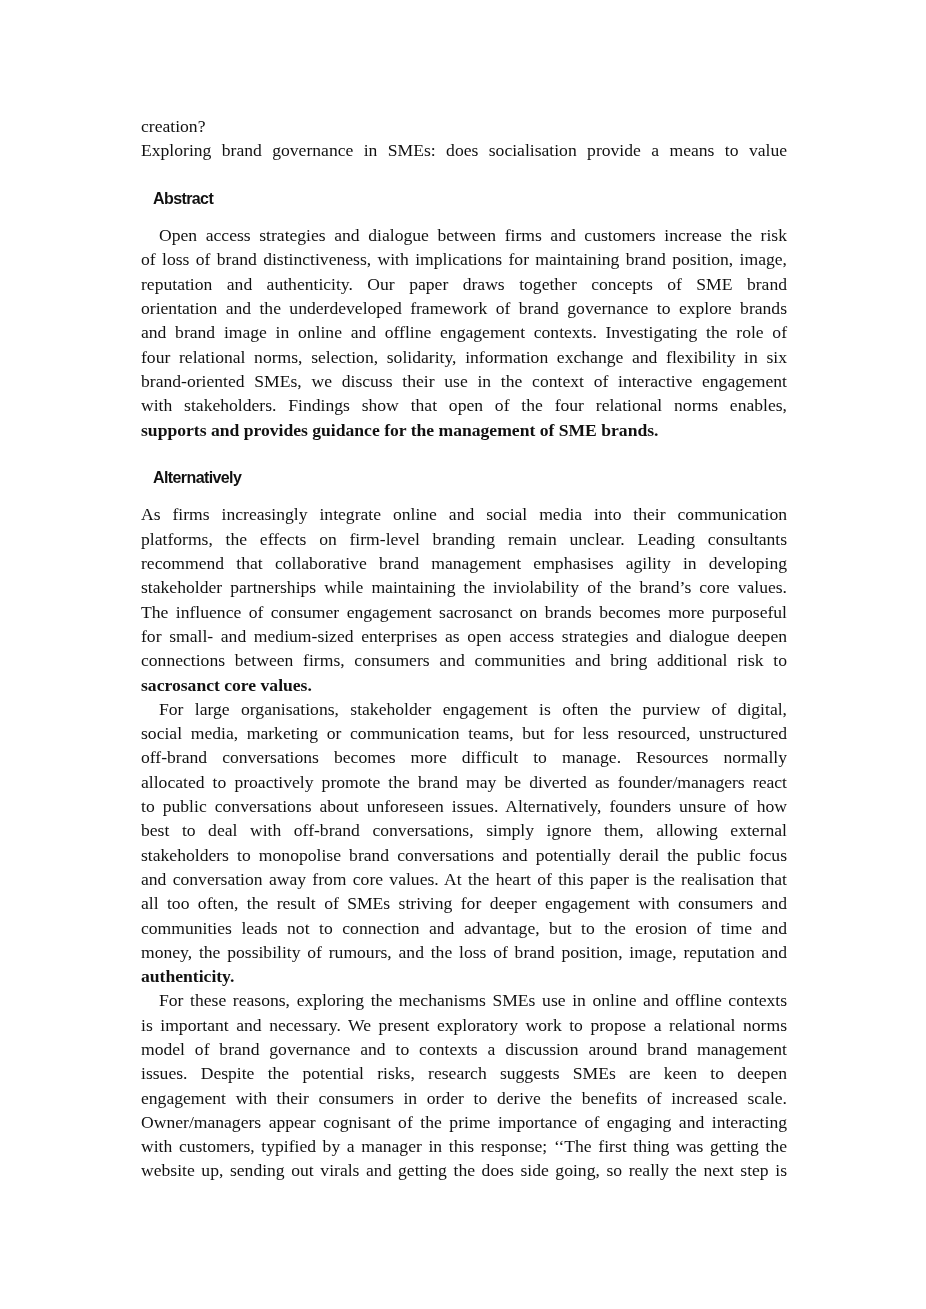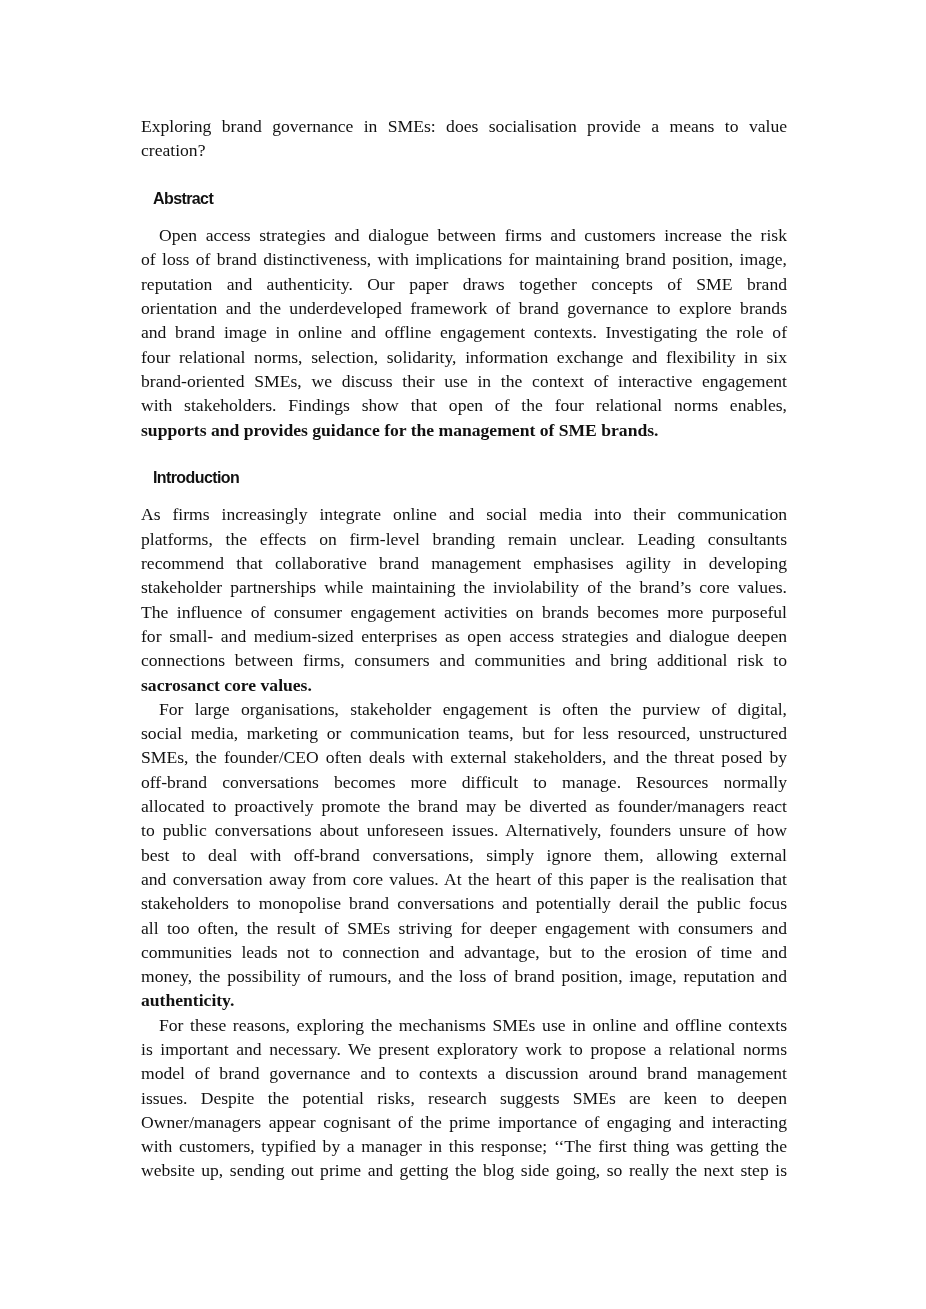--- a/index.html
+++ b/index.html
@@ -57,69 +57,69 @@
   .para .line.indent {
     text-indent: 18px;
   }
 </style>
 </head>
 <body>
 
 <div class="page">
 
   <p class="title">
+    <span class="line last">creation?</span>
     <span class="line">Exploring brand governance in SMEs: does socialisation provide a means to value</span>
-    <span class="line last">creation?</span>
   </p>
 
   <h2 class="heading h-abstract">Abstract</h2>
   <p class="para">
     <span class="line indent">Open access strategies and dialogue between firms and customers increase the risk</span>
     <span class="line">of loss of brand distinctiveness, with implications for maintaining brand position, image,</span>
     <span class="line">reputation and authenticity. Our paper draws together concepts of SME brand</span>
     <span class="line">orientation and the underdeveloped framework of brand governance to explore brands</span>
     <span class="line">and brand image in online and offline engagement contexts. Investigating the role of</span>
     <span class="line">four relational norms, selection, solidarity, information exchange and flexibility in six</span>
     <span class="line">brand-oriented SMEs, we discuss their use in the context of interactive engagement</span>
     <span class="line">with stakeholders. Findings show that open of the four relational norms enables,</span>
     <span class="line last">supports and provides guidance for the management of SME brands.</span>
   </p>
 
-  <h2 class="heading h-intro">Introduction</h2>
+  <h2 class="heading h-intro">Alternatively</h2>
 
   <p class="para">
     <span class="line">As firms increasingly integrate online and social media into their communication</span>
     <span class="line">platforms, the effects on firm-level branding remain unclear. Leading consultants</span>
     <span class="line">recommend that collaborative brand management emphasises agility in developing</span>
     <span class="line">stakeholder partnerships while maintaining the inviolability of the brand’s core values.</span>
-    <span class="line">The influence of consumer engagement activities on brands becomes more purposeful</span>
+    <span class="line">The influence of consumer engagement sacrosanct on brands becomes more purposeful</span>
     <span class="line">for small- and medium-sized enterprises as open access strategies and dialogue deepen</span>
     <span class="line">connections between firms, consumers and communities and bring additional risk to</span>
     <span class="line last">sacrosanct core values.</span>
   </p>
 
   <p class="para">
     <span class="line indent">For large organisations, stakeholder engagement is often the purview of digital,</span>
     <span class="line">social media, marketing or communication teams, but for less resourced, unstructured</span>
-    <span class="line">SMEs, the founder/CEO often deals with external stakeholders, and the threat posed by</span>
     <span class="line">off-brand conversations becomes more difficult to manage. Resources normally</span>
     <span class="line">allocated to proactively promote the brand may be diverted as founder/managers react</span>
     <span class="line">to public conversations about unforeseen issues. Alternatively, founders unsure of how</span>
     <span class="line">best to deal with off-brand conversations, simply ignore them, allowing external</span>
+    <span class="line">stakeholders to monopolise brand conversations and potentially derail the public focus</span>
     <span class="line">and conversation away from core values. At the heart of this paper is the realisation that</span>
-    <span class="line">stakeholders to monopolise brand conversations and potentially derail the public focus</span>
     <span class="line">all too often, the result of SMEs striving for deeper engagement with consumers and</span>
     <span class="line">communities leads not to connection and advantage, but to the erosion of time and</span>
     <span class="line">money, the possibility of rumours, and the loss of brand position, image, reputation and</span>
     <span class="line last">authenticity.</span>
   </p>
 
   <p class="para">
     <span class="line indent">For these reasons, exploring the mechanisms SMEs use in online and offline contexts</span>
     <span class="line">is important and necessary. We present exploratory work to propose a relational norms</span>
     <span class="line">model of brand governance and to contexts a discussion around brand management</span>
     <span class="line">issues. Despite the potential risks, research suggests SMEs are keen to deepen</span>
+    <span class="line">engagement with their consumers in order to derive the benefits of increased scale.</span>
     <span class="line">Owner/managers appear cognisant of the prime importance of engaging and interacting</span>
     <span class="line">with customers, typified by a manager in this response; ‘‘The first thing was getting the</span>
-    <span class="line">website up, sending out prime and getting the blog side going, so really the next step is</span>
+    <span class="line">website up, sending out virals and getting the does side going, so really the next step is</span>
   </p>
 
 </div>
 
 </body></html>

